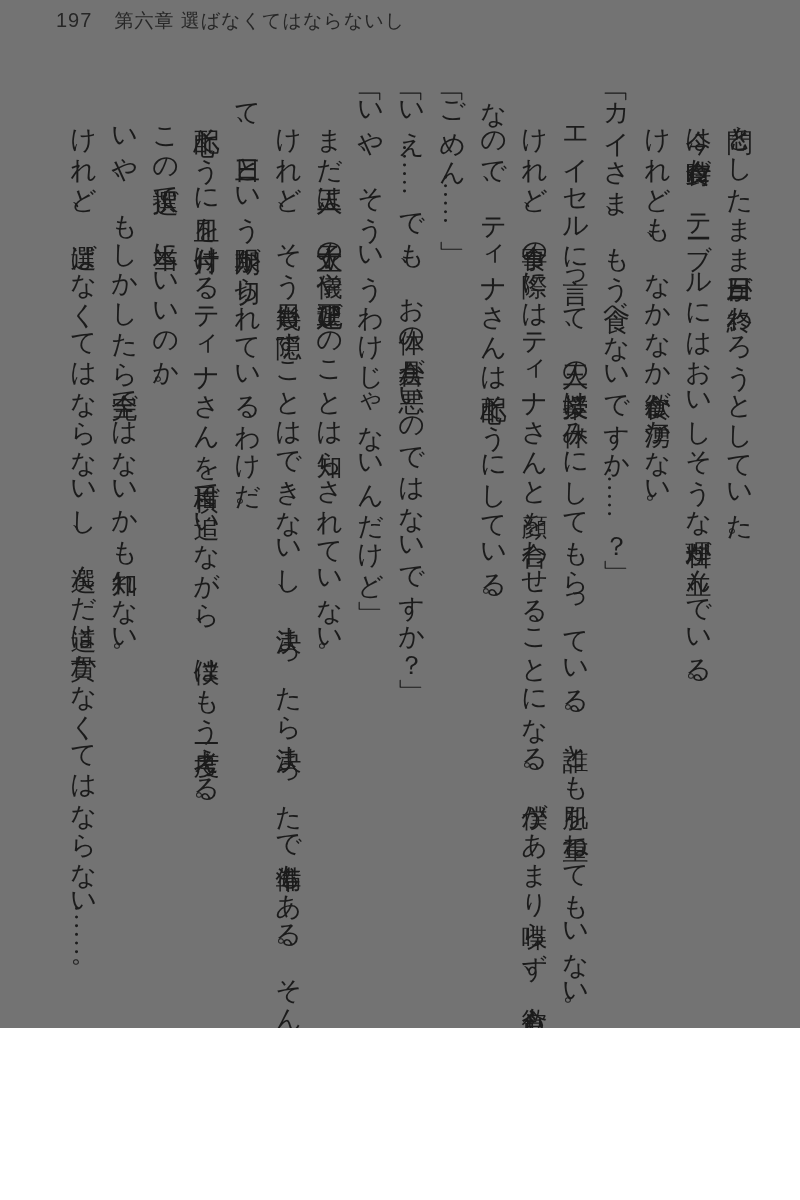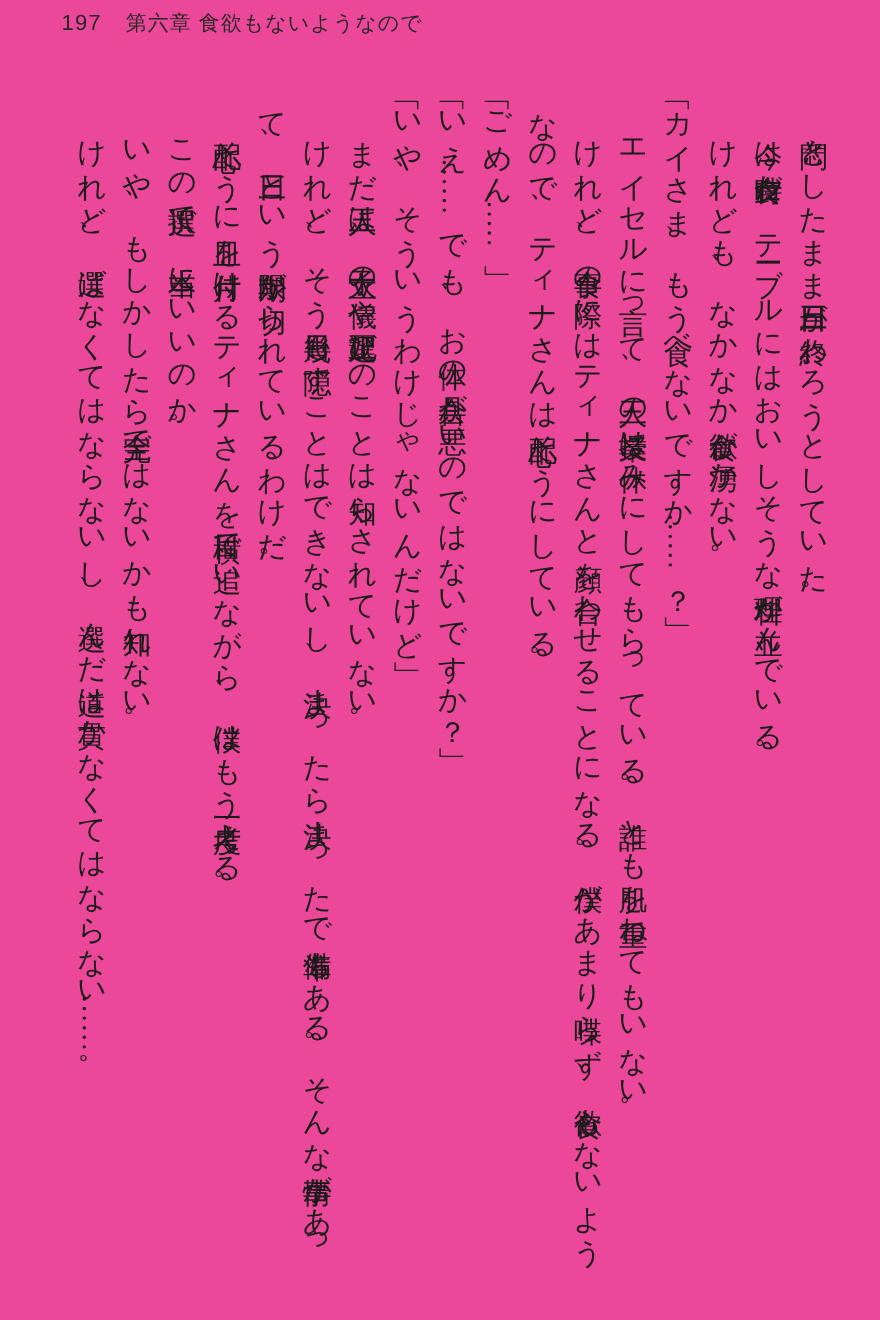--- a/index.html
+++ b/index.html
@@ -3,22 +3,22 @@
 <meta charset="utf-8">
 <style>
   html, body {
     margin: 0;
     padding: 0;
     background: #ffffff;
   }
   .page {
     position: relative;
     width: 800px;
-    height: 1200px;
-    background: #ec4899;
+    height: 1028px;
+    background: #737373;
     overflow: hidden;
   }
   .page-header {
     position: absolute;
     top: 8px;
     left: 56px;
     display: flex;
     align-items: baseline;
     gap: 22px;
     font-family: "Liberation Sans", "DejaVu Sans", sans-serif;
@@ -54,21 +54,21 @@
   .para.indent {
     text-indent: 1em;
   }
 </style>
 </head>
 <body>
 
 <div class="page">
   <div class="page-header">
     <span class="page-number">197</span>
-    <span class="chapter-title">第六章 食欲もないようなので</span>
+    <span class="chapter-title">第六章 選ばなくてはならないし</span>
   </div>
   <div class="body-text">
       <p class="para indent">悶々としたまま三日目が終わろうとしていた。</p>
       <p class="para indent">今は夕食時だ、テーブルにはおいしそうな料理が並んでいる。</p>
       <p class="para indent">けれども、なかなか食欲が湧かない。</p>
       <p class="para">「カイさま、もう食べないですか……？」</p>
       <p class="para indent">エイセルに言って、三人の授業は休みにしてもらっている。誰とも肌を重ねてもいない。</p>
       <p class="para indent">けれど、食事の際にはティナさんと顔を合わせることになる。僕があまり喋らず、食欲もないようなので、ティナさんは心配そうにしている。</p>
       <p class="para">「ごめん……」</p>
       <p class="para">「いえ……でも、お体の具合が悪いのではないですか？」</p>

